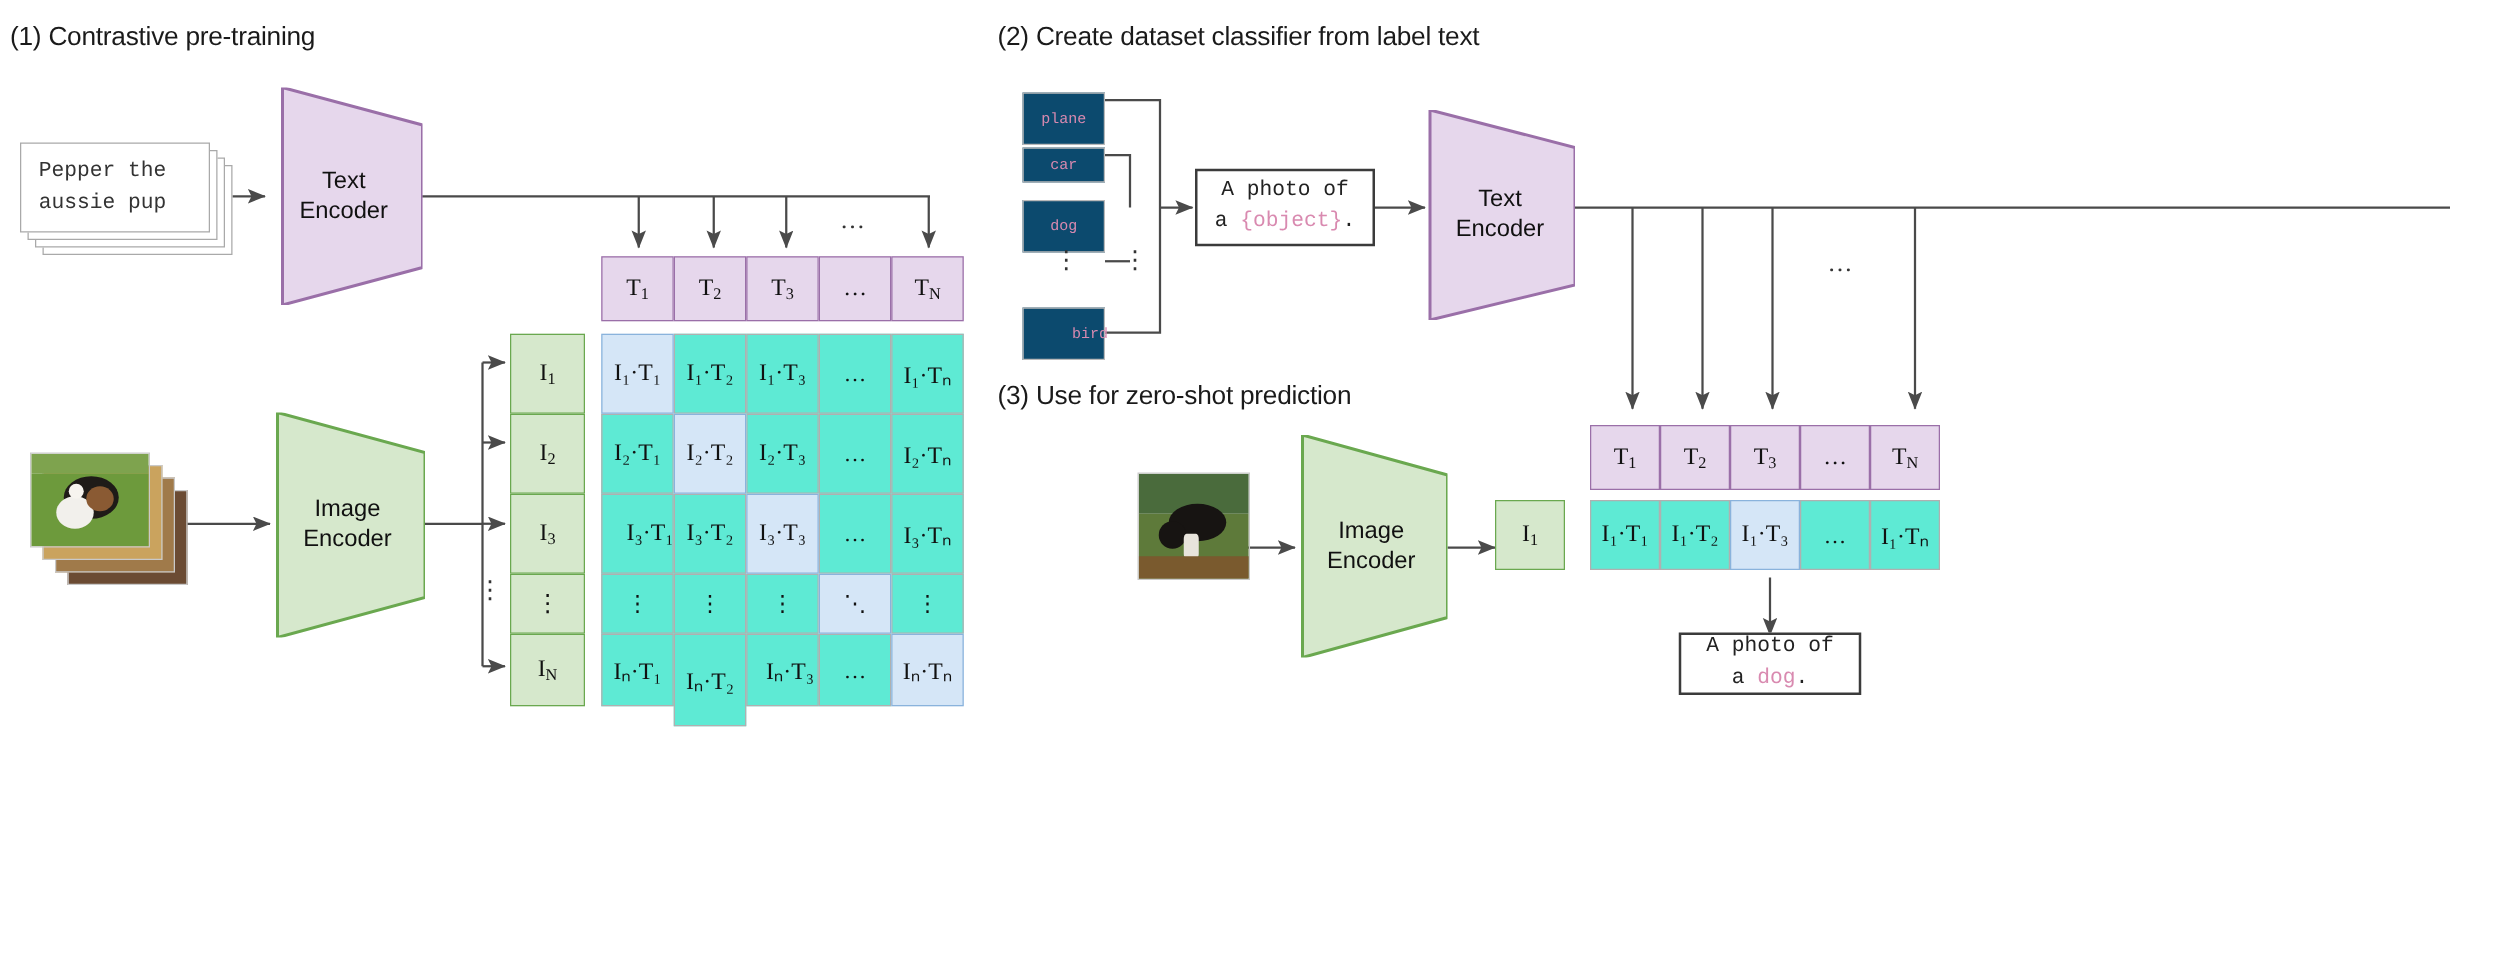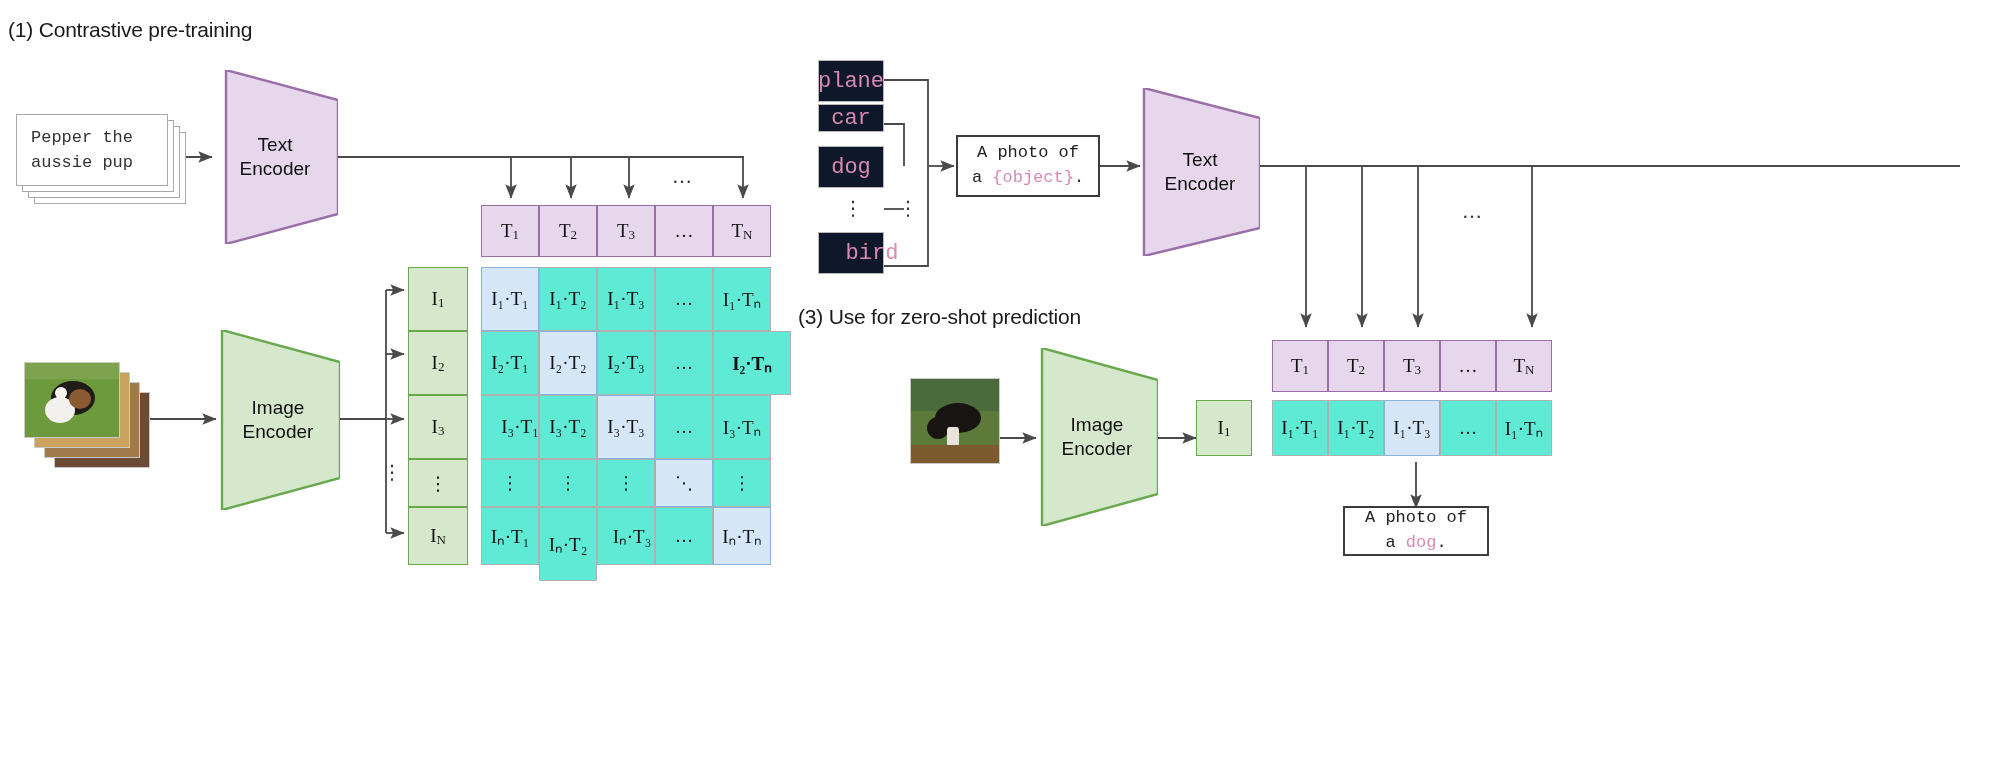--- a/index.html
+++ b/index.html
@@ -54,26 +54,27 @@
   .cell-t { background: #e6d7ec; border: 1.5px solid #9a6fa8; }
   .cell-i { background: #d6e8cc; border: 1.5px solid #6aa84f; }
   .cell-m { background: #5eead4; border: 1.2px solid #b0b0b0; }
   .cell-m.hl { background: #d5e6f7; border: 1.2px solid #8ab3dc; z-index:3; }
   .cell .sub { font-size: 13px; vertical-align: sub; position: relative; top: 4px; }
   .dots-v { font-size: 18px; color: #333; line-height: 1; }
 
   
   .labelbox {
     position: absolute;
-    background: #0f172a;
+    background: #0c4a6e;
     border: 1.4px solid #b9b9b9;
     display: flex; align-items: center; justify-content: center;
     font-family: "Liberation Mono", monospace;
-    font-size: 22px;
+    font-size: 12px;
     color: #d98ab0;
+    margin-top: 14px;
   }
   .promptbox {
     position: absolute;
     background: #fff;
     border: 2px solid #3b3b3b;
     display: flex; align-items: center; justify-content: center;
     text-align: center;
     font-family: "Liberation Mono", monospace;
     font-size: 17px;
     color: #222;
@@ -149,20 +150,21 @@
 
       <line x1="998" y1="438" x2="1036" y2="438" marker-end="url(#ah)"></line>
 
       <line x1="1158" y1="438" x2="1196" y2="438" marker-end="url(#ah)"></line>
 
       <line x1="1416" y1="462" x2="1416" y2="508" marker-end="url(#ah)"></line>
     </g>
   </svg>
 
   <div class="sec-title" style="left:8px; top:18px;">(1) Contrastive pre-training</div>
+  <div class="sec-title" style="left:798px; top:18px;">(2) Create dataset classifier from label text</div>
   <div class="sec-title" style="left:798px; top:305px;">(3) Use for zero-shot prediction</div>
 
   <div class="card" style="left:34px; top:132px; width:152px; height:72px;"></div>
   <div class="card" style="left:28px; top:126px; width:152px; height:72px;"></div>
   <div class="card" style="left:22px; top:120px; width:152px; height:72px;"></div>
   <div class="card front" style="left:16px; top:114px; width:152px; height:72px; flex-direction:column; align-items:flex-start; padding-left:14px; ">
     <span>Pepper the</span>
     <span>aussie pup</span>
   </div>
 
@@ -221,21 +223,21 @@
   <div id="p1-matrix">
       <div class="cell cell-m hl" style="left: 481px; top: 267px; width: 58px; height: 64px;">I₁·T₁</div>
       <div class="cell cell-m" style="left: 539px; top: 267px; width: 58px; height: 64px;">I₁·T₂</div>
       <div class="cell cell-m" style="left: 597px; top: 267px; width: 58px; height: 64px;">I₁·T₃</div>
       <div class="cell cell-m" style="left: 655px; top: 267px; width: 58px; height: 64px; font-size: 18px;">…</div>
       <div class="cell cell-m" style="left: 713px; top: 267px; width: 58px; height: 64px;">I₁·Tₙ</div>
       <div class="cell cell-m" style="left: 481px; top: 331px; width: 58px; height: 64px;">I₂·T₁</div>
       <div class="cell cell-m hl" style="left: 539px; top: 331px; width: 58px; height: 64px;">I₂·T₂</div>
       <div class="cell cell-m" style="left: 597px; top: 331px; width: 58px; height: 64px;">I₂·T₃</div>
       <div class="cell cell-m" style="left: 655px; top: 331px; width: 58px; height: 64px; font-size: 18px;">…</div>
-      <div class="cell cell-m" style="left: 713px; top: 331px; width: 78px; height: 64px; font-weight: bold;">I₂·Tₙ</div>
+      <div class="cell cell-m" style="left: 713px; top: 331px; width: 58px; height: 64px;">I₂·Tₙ</div>
       <div class="cell cell-m" style="left: 481px; top: 395px; width: 58px; height: 64px; padding-left: 20px;">I₃·T₁</div>
       <div class="cell cell-m" style="left: 539px; top: 395px; width: 58px; height: 64px;">I₃·T₂</div>
       <div class="cell cell-m hl" style="left: 597px; top: 395px; width: 58px; height: 64px;">I₃·T₃</div>
       <div class="cell cell-m" style="left: 655px; top: 395px; width: 58px; height: 64px; font-size: 18px;">…</div>
       <div class="cell cell-m" style="left: 713px; top: 395px; width: 58px; height: 64px;">I₃·Tₙ</div>
       <div class="cell cell-m" style="left: 481px; top: 459px; width: 58px; height: 48px; font-size: 18px;">⋮</div>
       <div class="cell cell-m" style="left: 539px; top: 459px; width: 58px; height: 48px; font-size: 18px;">⋮</div>
       <div class="cell cell-m" style="left: 597px; top: 459px; width: 58px; height: 48px; font-size: 18px;">⋮</div>
       <div class="cell cell-m hl" style="left: 655px; top: 459px; width: 58px; height: 48px; font-size: 18px;">⋱</div>
       <div class="cell cell-m" style="left: 713px; top: 459px; width: 58px; height: 48px; font-size: 18px;">⋮</div>

